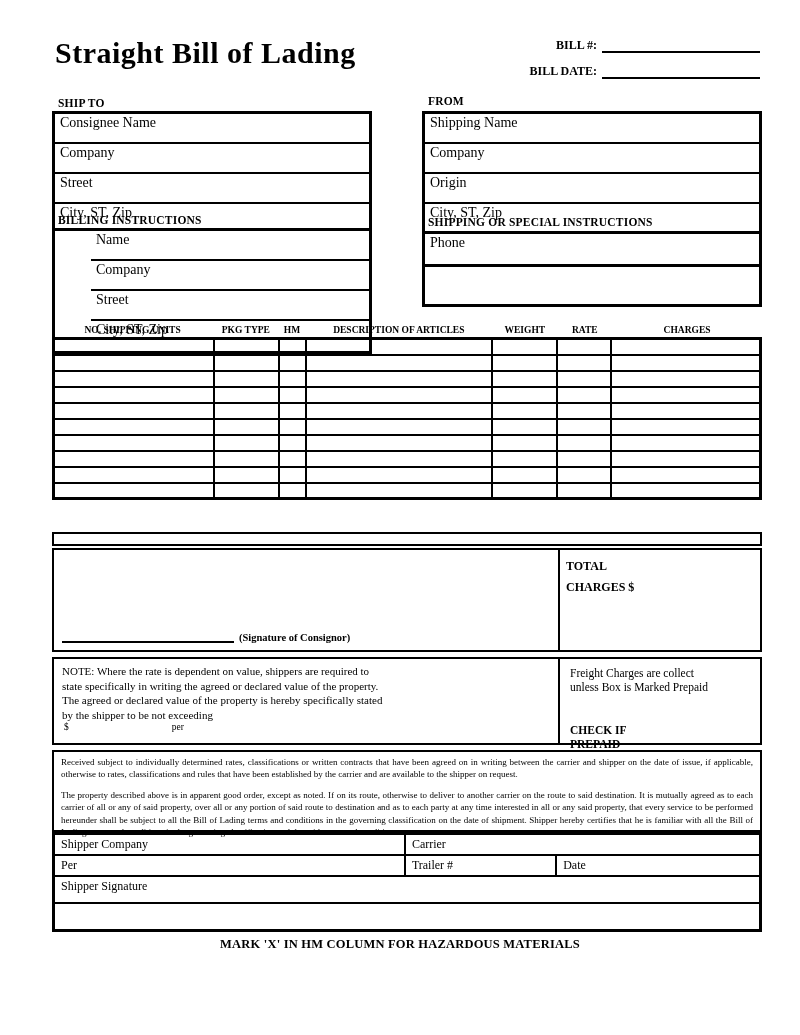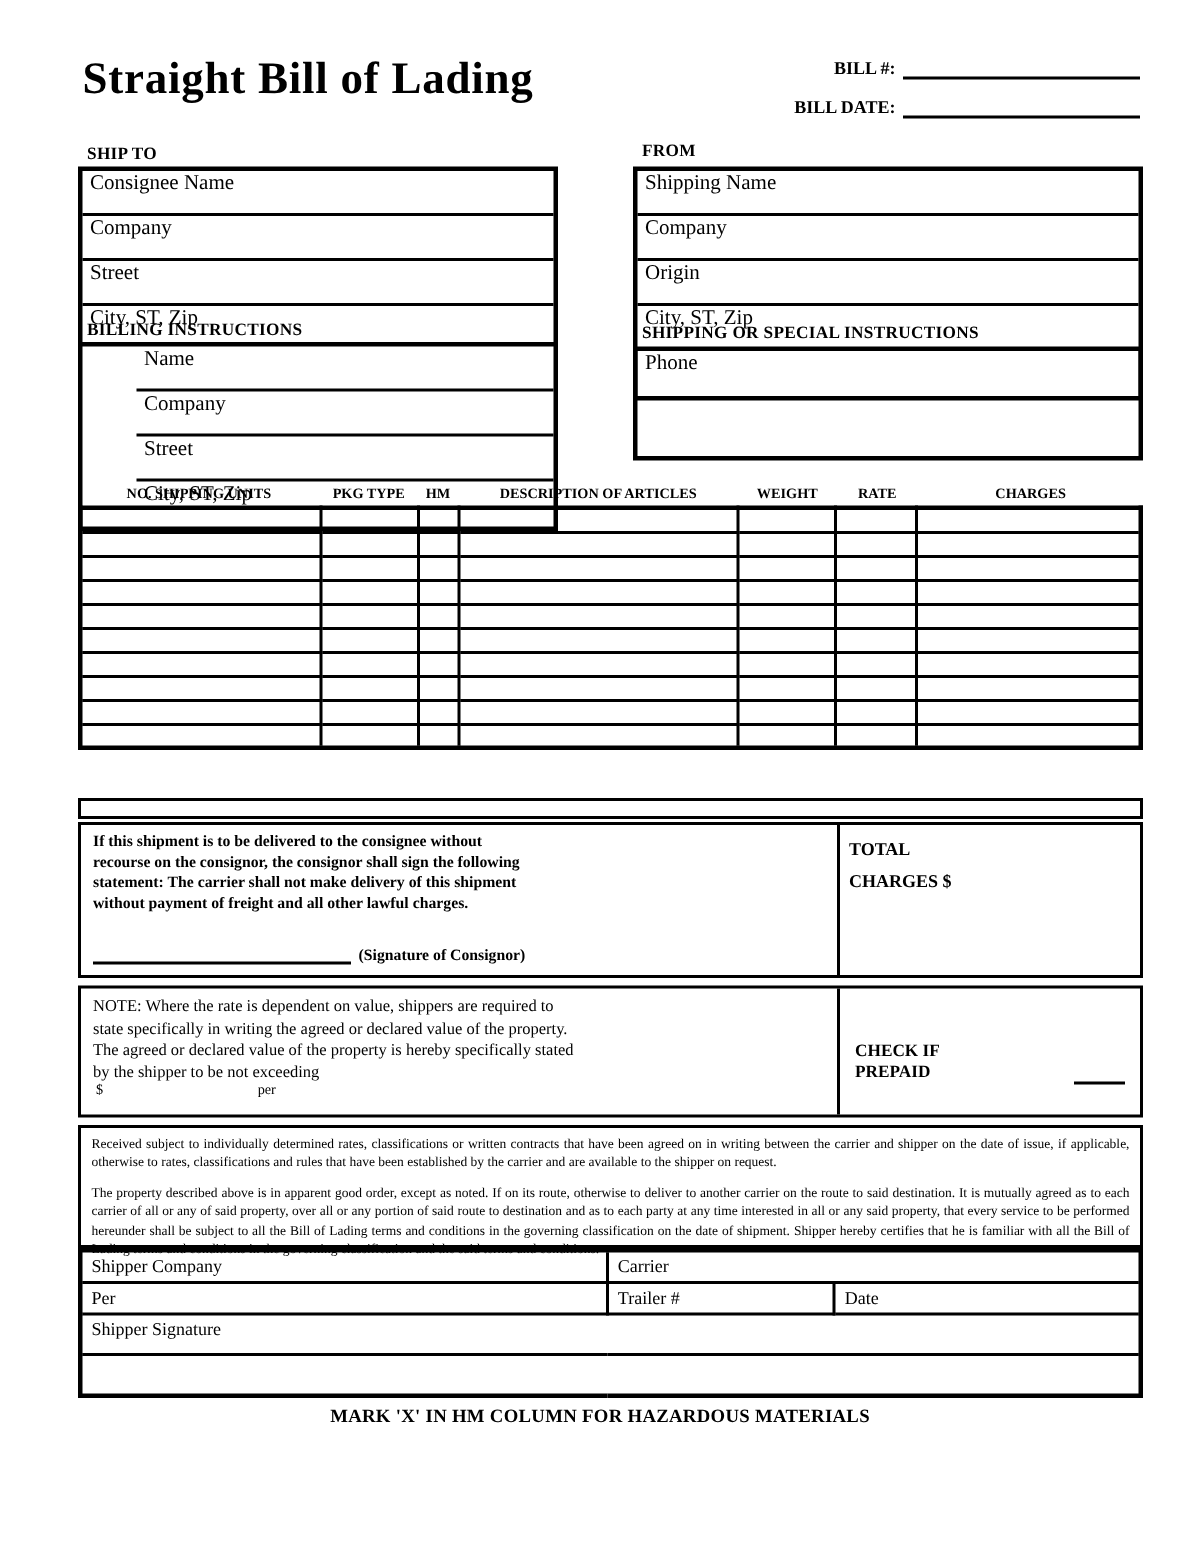--- a/index.html
+++ b/index.html
@@ -223,24 +223,20 @@
           <td></td>
           <td></td>
         </tr>
       </tbody>
   </table>
 
   <div class="abs thin-band"></div>
 
   <div class="abs row2">
     <div class="cell-consignor">
-      <div class="consignor-text">If this shipment is to be delivered to the consignee without
-recourse on the consignor, the consignor shall sign the following
-statement:  The carrier shall not make delivery of this shipment
-without payment of freight and all other lawful charges.</div>
       <div class="sig-line-row">
         <span class="sig-underline"></span>
         <span>(Signature of Consignor)</span>
       </div>
     </div>
     <div class="cell-total">
       <div class="total-label">TOTAL
 CHARGES $</div>
     </div>
   </div>
@@ -252,20 +248,22 @@
 The agreed or declared value of the property is hereby specifically stated
 by the shipper to be not exceeding</div>
       <div class="note-amount">
         <span>$</span>
         <span class="amount-gap"></span>
         <span>per</span>
         <span class="per-gap"></span>
       </div>
     </div>
     <div class="cell-freight">
+      <div class="freight-text">Freight Charges are collect
+unless Box is Marked Prepaid</div>
       <div class="check-row">
         <span>CHECK IF PREPAID</span>
         <span class="check-underline"></span>
       </div>
     </div>
   </div>
 
   <div class="abs terms">
     <p>Received subject to individually determined rates, classifications or written contracts that have been agreed on in writing between the carrier and shipper on the date of issue, if applicable, otherwise to rates, classifications and rules that have been established by the carrier and are available to the shipper on request.</p>
     <p>The property described above is in apparent good order, except as noted.  If on its route, otherwise to deliver to another carrier on the route to said destination. It is mutually agreed as to each carrier of all or any of said property, over all or any portion of said route to destination and as to each party at any time interested in all or any said property, that every service to be performed hereunder shall be subject to all the Bill of Lading terms and conditions in the governing classification on the date of shipment. Shipper hereby certifies that he is familiar with all the Bill of Lading terms and conditions in the governing classification and the said terms and conditions.</p>

